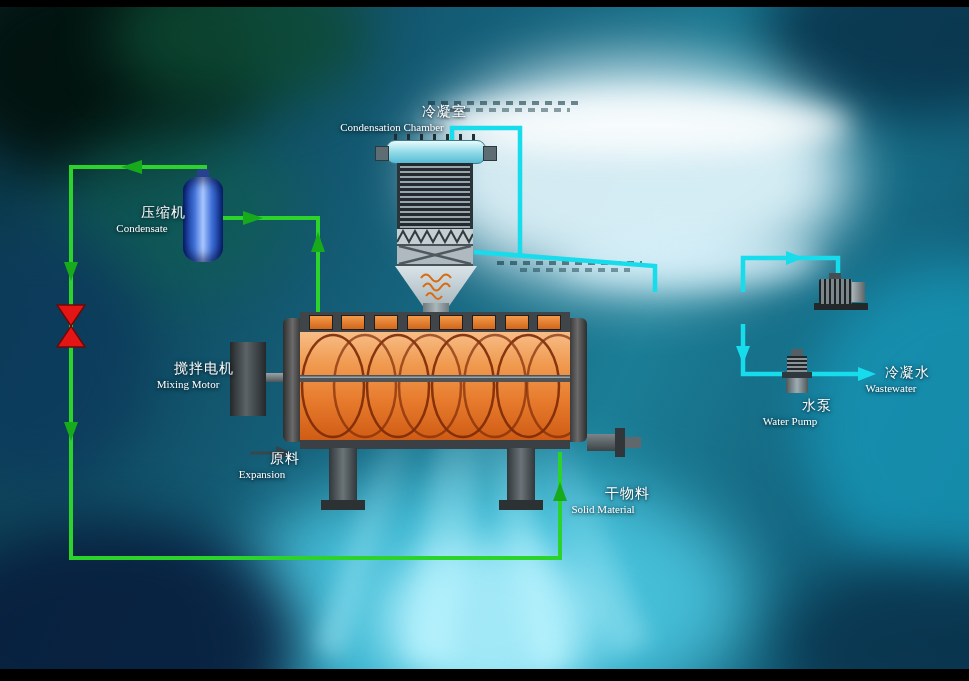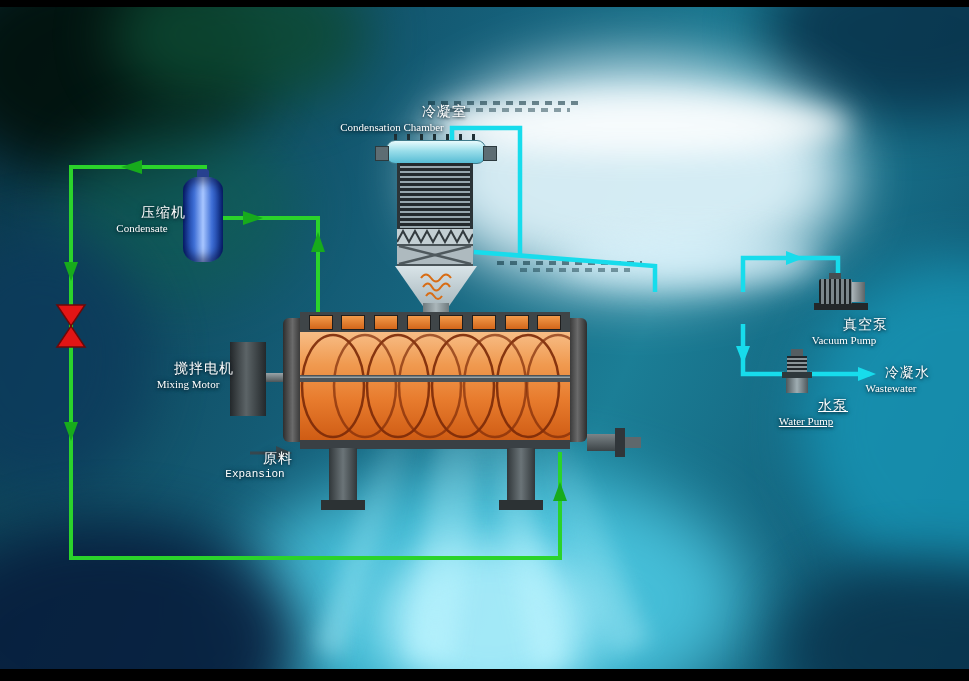--- a/index.html
+++ b/index.html
@@ -225,29 +225,29 @@
     <div class="en">Condensation Chamber</div>
   </div>
   <div class="label" style="left:98px;top:205px;width:88px;">
     <div class="zh">压缩机</div>
     <div class="en">Condensate</div>
   </div>
   <div class="label" style="left:142px;top:361px;width:92px;">
     <div class="zh">搅拌电机</div>
     <div class="en">Mixing Motor</div>
   </div>
-  <div class="label" style="left:217px;top:451px;width:76px;font-family:Liberation Mono, monospace;">
+  <div class="label" style="left:224px;top:451px;width:76px;">
     <div class="zh">原料</div>
     <div class="en">Expansion</div>
   </div>
-  <div class="label" style="left:800px;top:317px;width:88px;">
-    <div class="zh">真空泵</div>
-    <div class="en">Vacuum Pump</div>
-  </div>
-  <div class="label" style="left:764px;top:398px;width:84px;text-decoration:underline;">
+  <div class="label" style="left:556px;top:486px;width:94px;">
+    <div class="zh">干物料</div>
+    <div class="en">Solid Material</div>
+  </div>
+  <div class="label" style="left:748px;top:398px;width:84px;">
     <div class="zh">水泵</div>
     <div class="en">Water Pump</div>
   </div>
   <div class="label" style="left:852px;top:365px;width:78px;">
     <div class="zh">冷凝水</div>
     <div class="en">Wastewater</div>
   </div>
 
   <div class="bar" style="top:0;height:7px;"></div>
   <div class="bar" style="bottom:0;height:12px;"></div>

